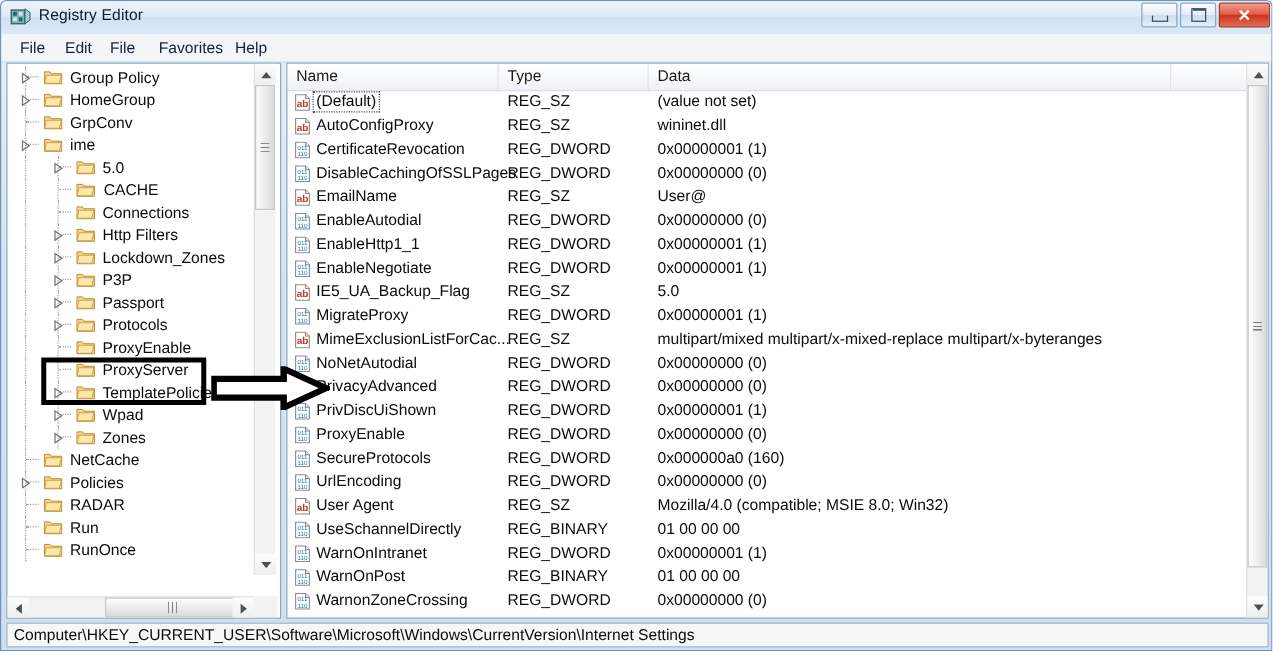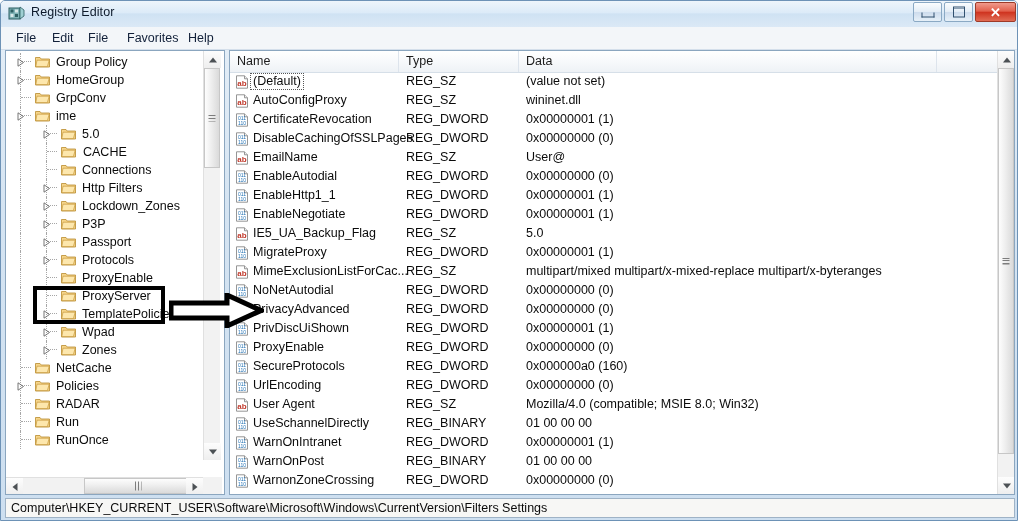--- a/index.html
+++ b/index.html
@@ -844,20 +844,20 @@
           <span class="grip grip-v"></span>
         </div>
         <div class="sb-arrow ar-dn" style="top:426px">
             <i></i>
           </div>
       </div>
     </div>
 
   </div>
 
-  <div id="statusbar">Computer\HKEY_CURRENT_USER\Software\Microsoft\Windows\CurrentVersion\Filters Settings</div>
+  <div id="statusbar">Computer\HKEY_CURRENT_USER\Software\Microsoft\Windows\CurrentVersion\Internet Settings</div>
 
   <div id="anno-box"></div>
   <svg id="anno-arrow" viewBox="0 0 95 35">
     <path d="M2 10 L58 10 L58 2 L92 17.5 L58 33 L58 25 L2 25 Z" fill="#ffffff" stroke="#000000" stroke-width="5" stroke-linejoin="miter"></path>
   </svg>
 
 </div>
 
 </body></html>

